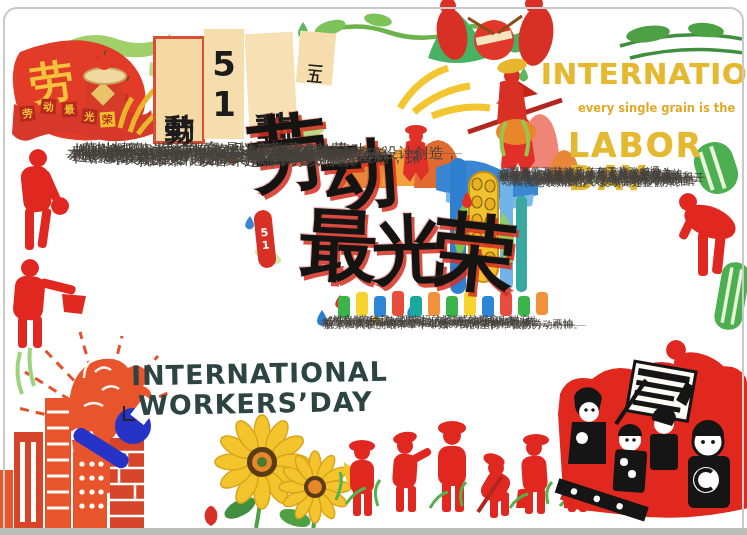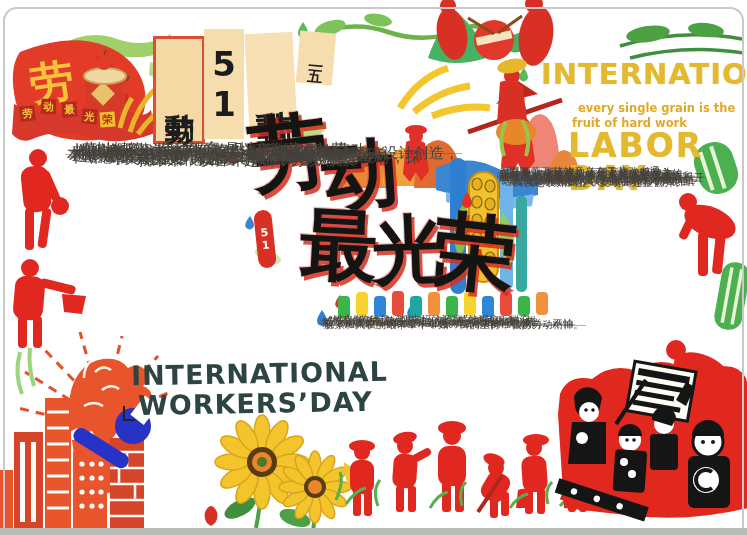--- a/index.html
+++ b/index.html
@@ -437,21 +437,20 @@
 <div class="abs title-char" style="left:247px;top:112px;font-size:82px;transform:rotate(-7deg);">劳</div>
 <div class="abs title-char" style="left:322px;top:136px;font-size:76px;transform:rotate(-4deg);">动</div>
 <div class="abs title-char" style="left:300px;top:206px;font-size:78px;transform:rotate(3deg);">最</div>
 <div class="abs title-char" style="left:372px;top:212px;font-size:74px;transform:rotate(-2deg);">光</div>
 <div class="abs title-char" style="left:434px;top:212px;font-size:82px;transform:rotate(6deg);">荣</div>
 <div class="abs vtext" style="left:256px;top:210px;width:18px;height:58px;background:#d93025;border-radius:9px;
       color:#fff;font-size:11px;font-weight:700;display:flex;align-items:center;justify-content:center;transform:rotate(-6deg);">51</div>
 
 <div class="abs yellowcap" style="left:541px;top:60px;font-size:29px;">INTERNATION</div>
 <div class="abs" style="left:578px;top:101px;font-size:11.5px;font-weight:700;color:#e2a928;">every single grain is the</div>
-<div class="abs" style="left:572px;top:116px;font-size:11.5px;font-weight:700;color:#e2a928;">fruit of hard work</div>
 <div class="abs yellowcap" style="left:568px;top:129px;font-size:33px;letter-spacing:2px;">LABOR DAY</div>
 
 <div class="abs essay" style="left:65px;top:149px;font-size:15px;letter-spacing:.3px;line-height:17.5px;">
   <div class="row"><span class="line" style="margin-left:15px">劳以树德。劳动教育 是以辛勤劳动为荣、</span></div>
   <div class="row"><span class="line" style="margin-left:8px">以好逸恶劳为耻的价值观。劳以增智，劳动</span></div>
   <div class="row"><span class="line" style="margin-left:12px">帮助孩子发现各种现象，探索事物规律。</span></div>
   <div class="row"><span class="line" style="margin-left:5px">劳以强体，动动手、流流汗是强健身体、</span></div>
   <div class="row"><span class="line" style="margin-left:10px">愉悦身心的途径。劳以育美，发挥聪明才智去设计创造，</span></div>
   <div class="row"><span class="line" style="margin-left:0">本身就是在挥洒美的汗水，在劈波斩浪中开拓前</span></div>
   <div class="row"><span class="line" style="margin-left:5px">进，在攻坚克难中开辟天地，在改革创新中创</span></div>

